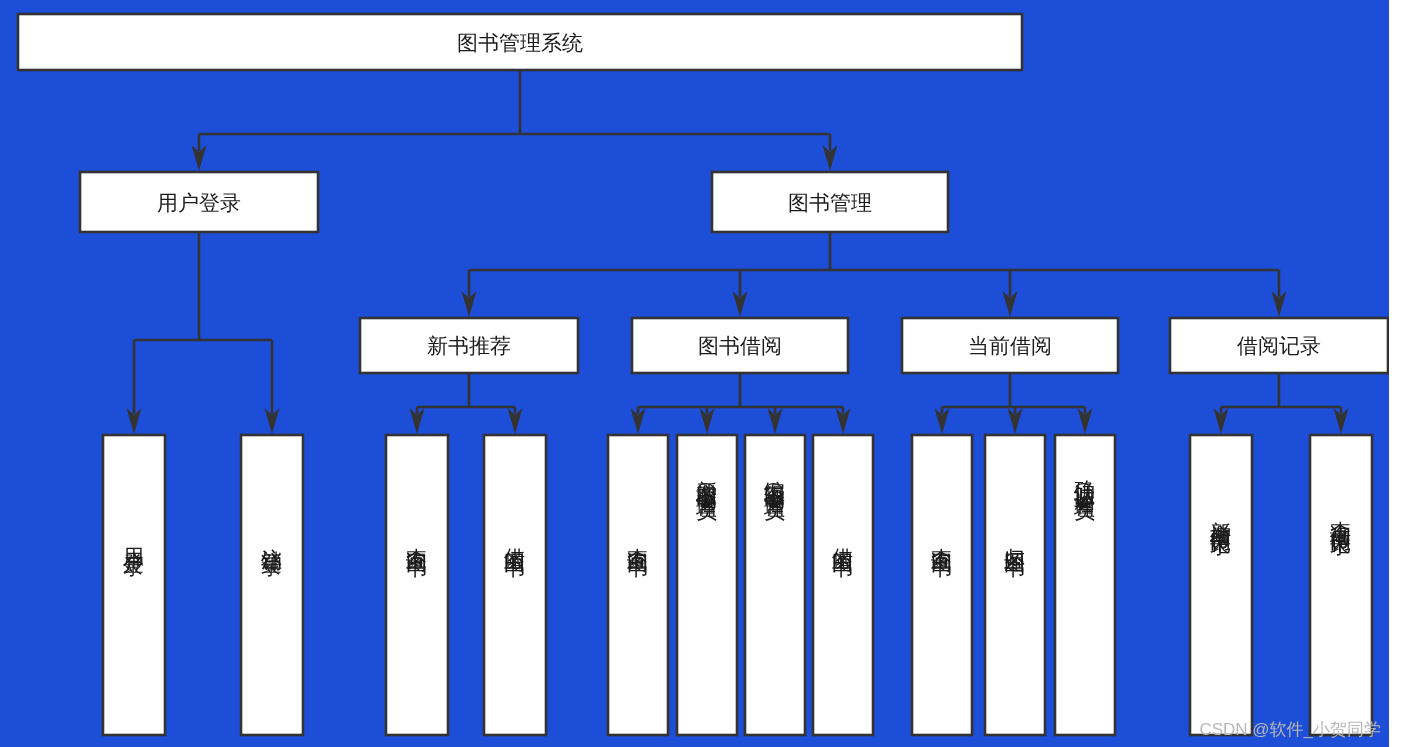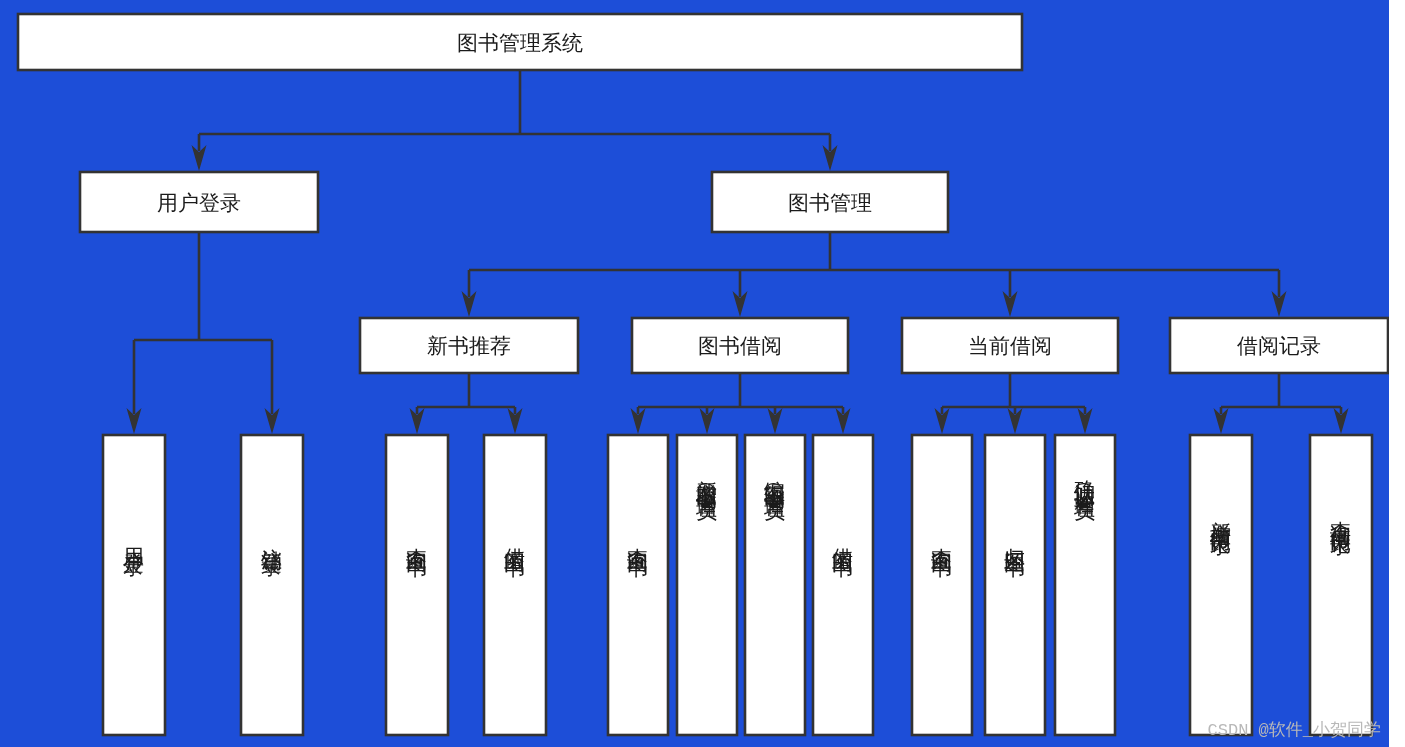--- a/index.html
+++ b/index.html
@@ -51,21 +51,21 @@
   .node-label.vertical-label {
     font-size: 21px;
     writing-mode: vertical-rl;
     text-orientation: upright;
     letter-spacing: 3px;
   }
   .watermark-text {
     position: absolute;
     right: 8px;
     bottom: 6px;
-    font-family: Liberation Mono, monospace;
+    font-family: Liberation Sans, sans-serif;
     font-size: 17px;
     color: #b8b8b8;
     white-space: nowrap;
     pointer-events: none;
     user-select: none;
   }
 </style>
 </head>
 <body>
 

